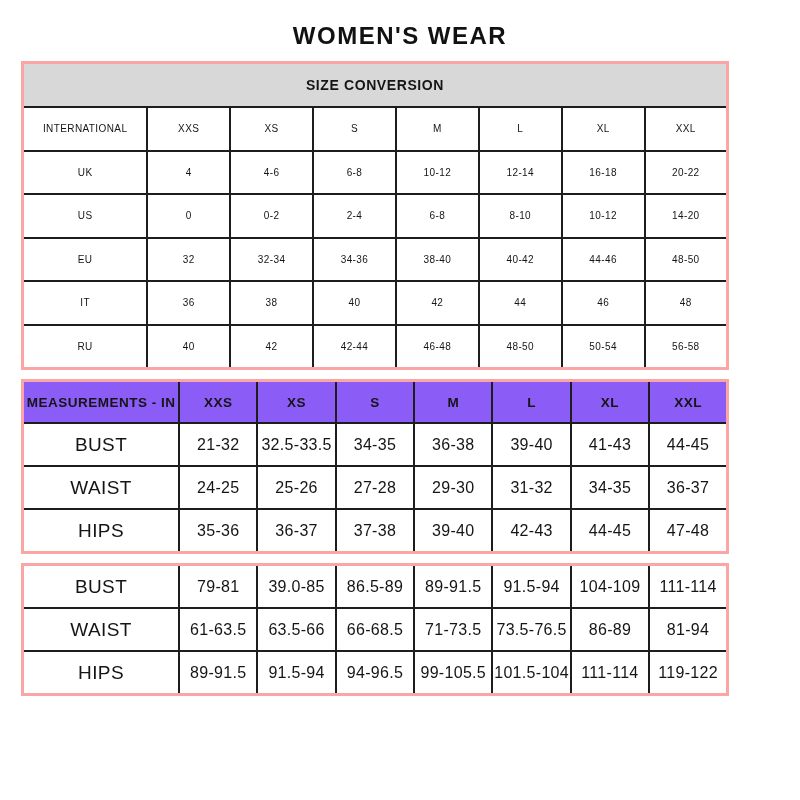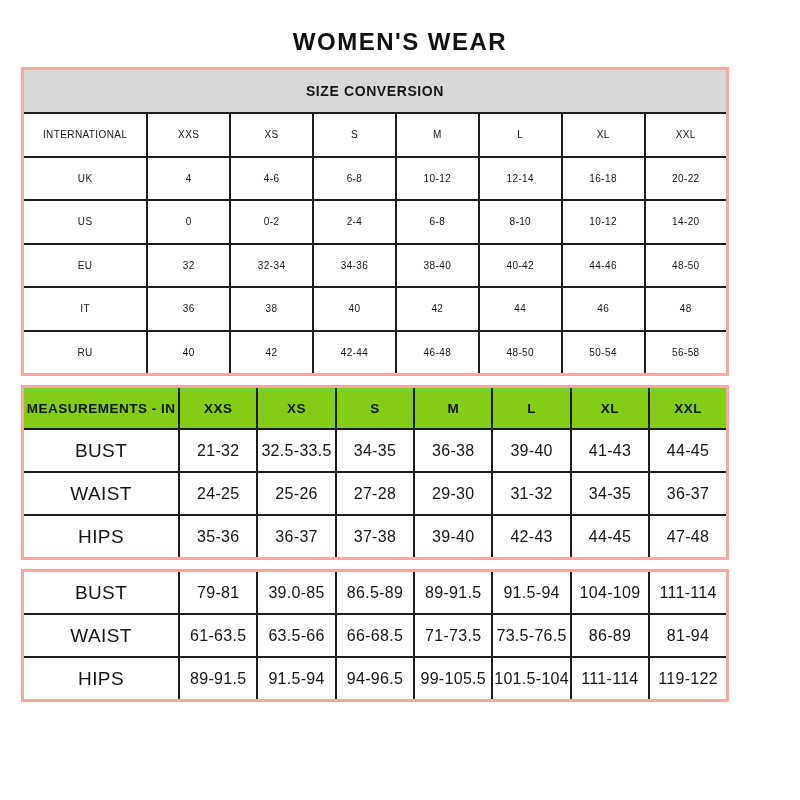--- a/index.html
+++ b/index.html
@@ -8,21 +8,21 @@
     background: #ffffff;
     width: 800px;
     height: 800px;
     overflow: hidden;
     font-family: "Liberation Sans", sans-serif;
     color: #151515;
   }
   .page {
     box-sizing: border-box;
     width: 800px;
-    padding: 24px 21px 0 21px;
+    padding: 18px 21px 0 21px;
   }
   h1.page-title {
     text-align: center;
     font-size: 24px;
     font-weight: 600;
     letter-spacing: 1.5px;
     margin: 4px 0 11px 0;
     color: #111111;
   }
   table.tbl {
@@ -50,21 +50,21 @@
   }
   .tbl1 td {
     height: 41.5px;
     font-size: 10px;
     font-weight: 400;
     letter-spacing: 0.4px;
   }
   
   .tbl2 th {
     height: 40px;
-    background: #84cc16;
+    background: #8b5cf6;
     font-size: 13.5px;
     font-weight: bold;
     letter-spacing: 0.5px;
   }
   .tbl2 td {
     height: 41px;
     font-size: 16px;
     font-weight: 400;
     letter-spacing: 0.3px;
   }

